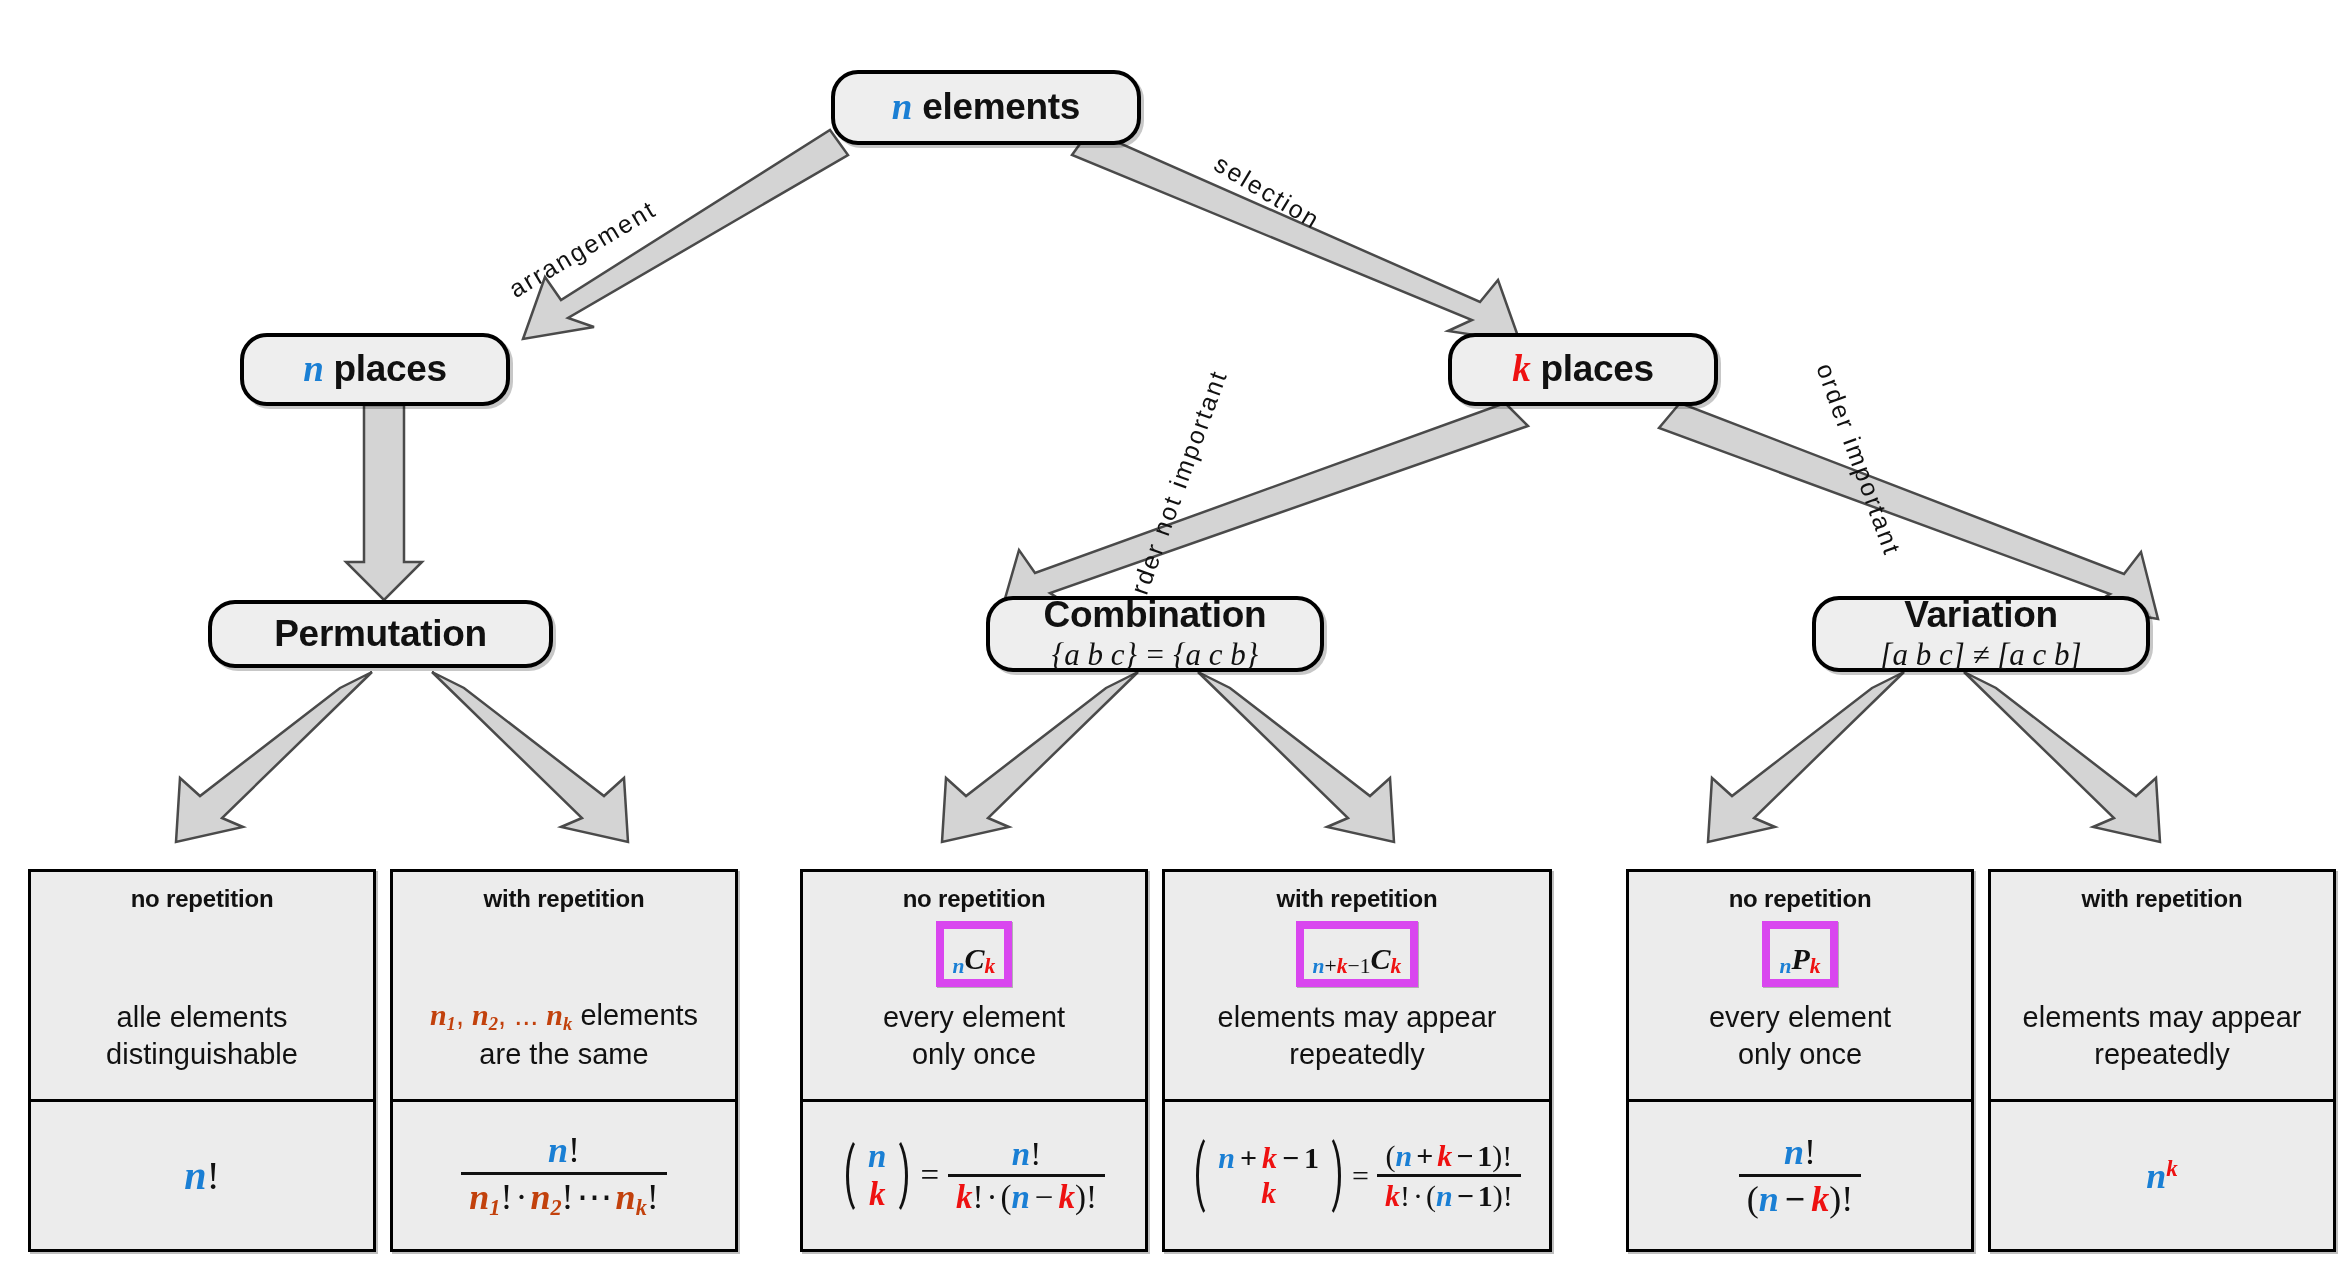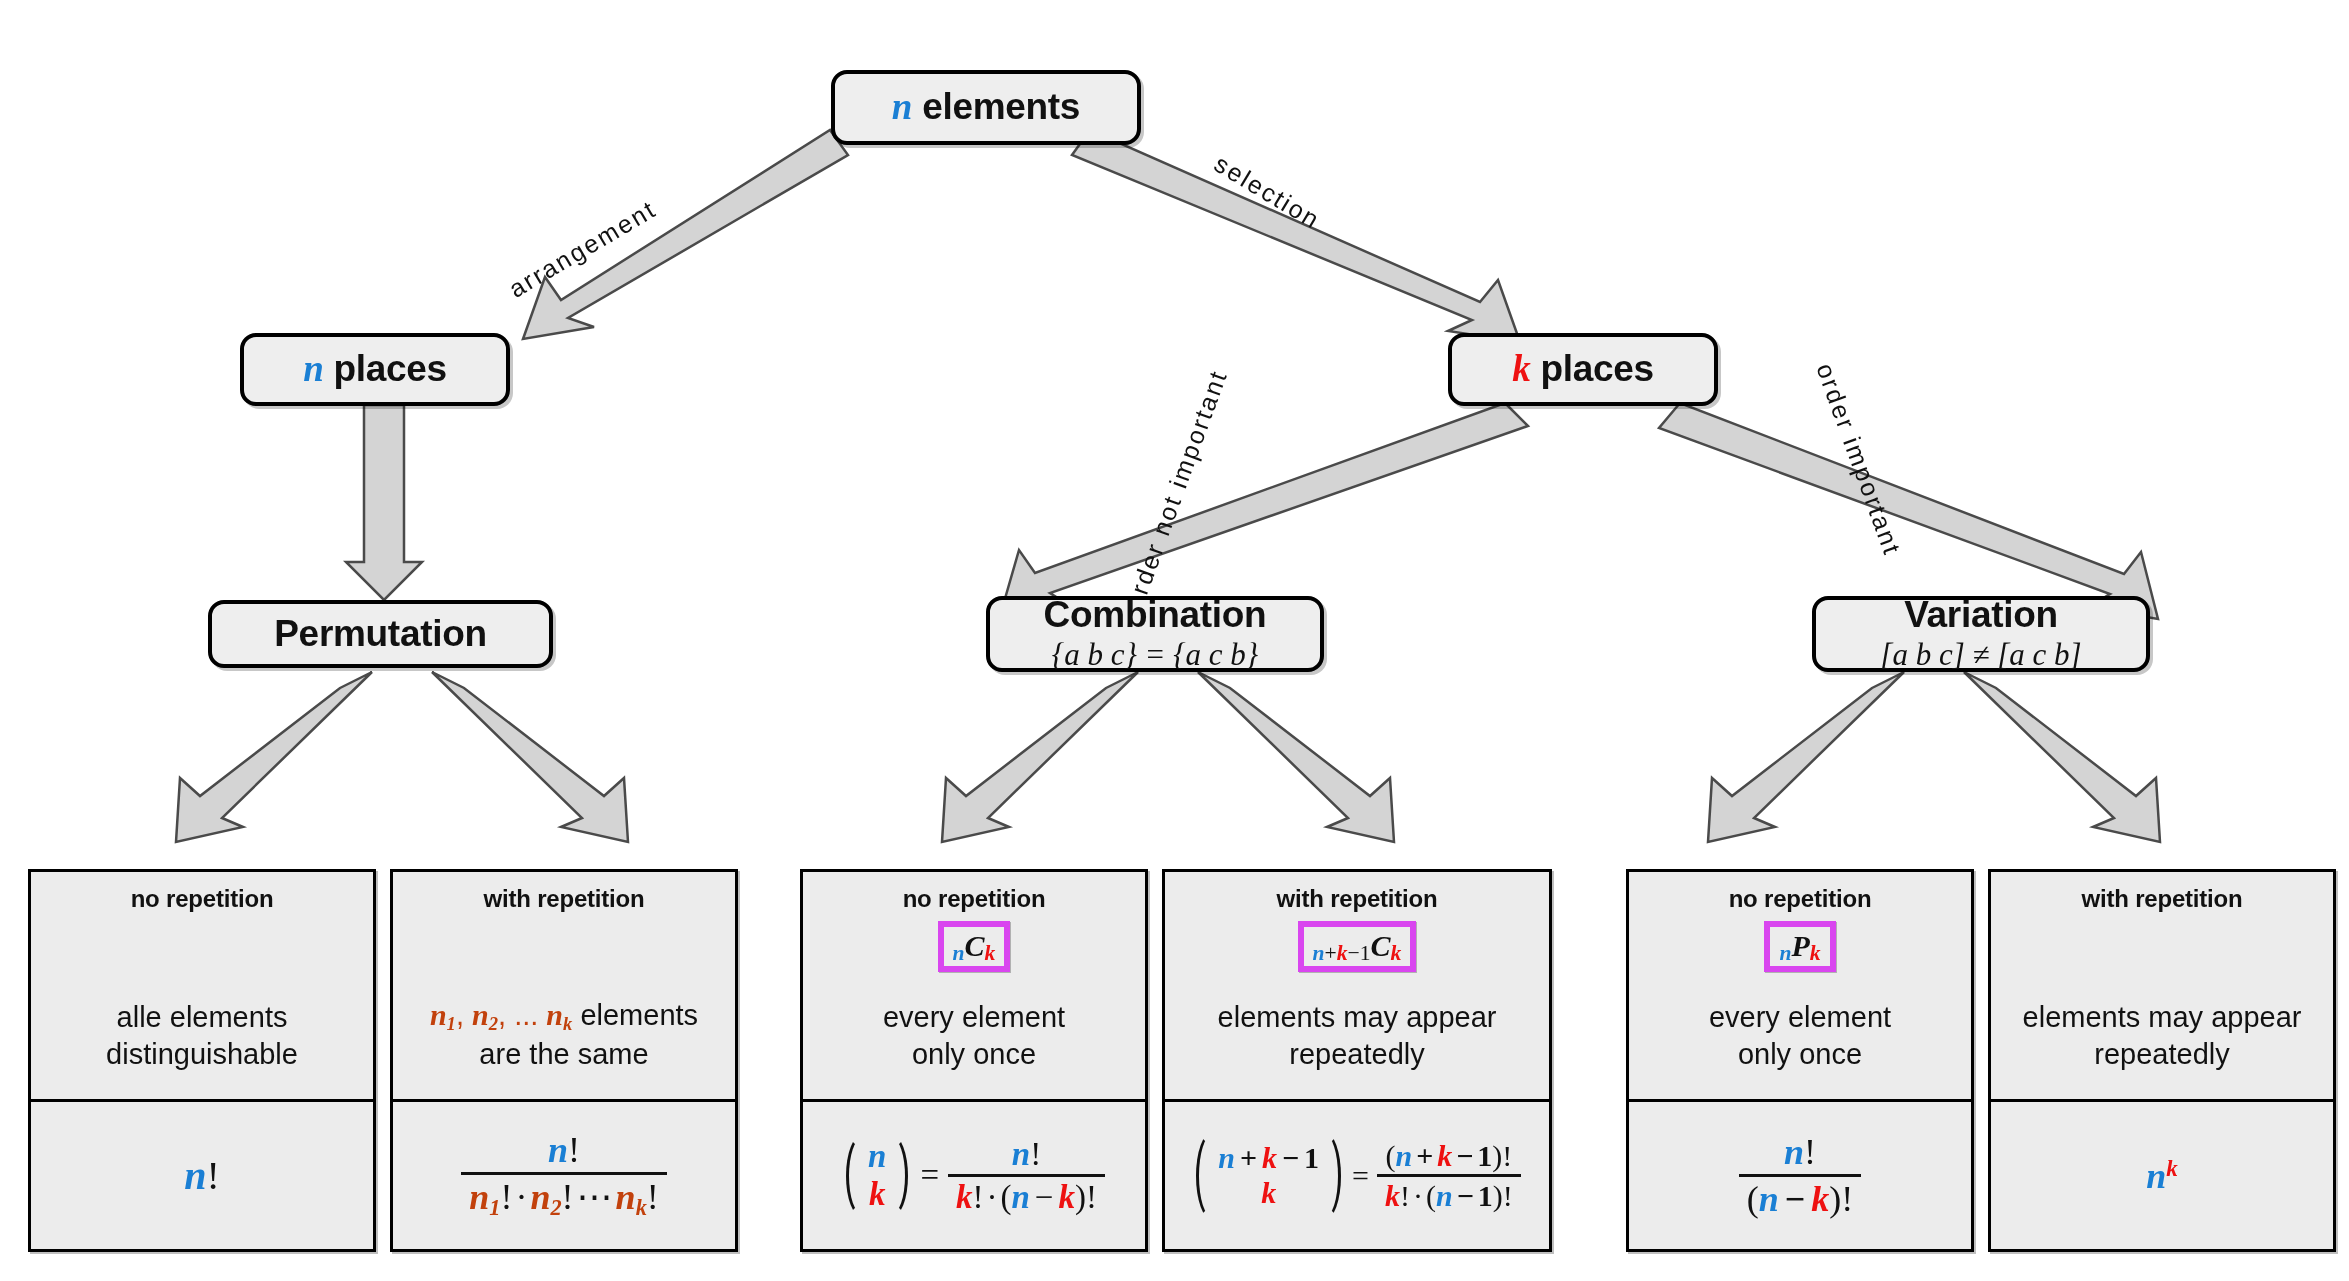--- a/index.html
+++ b/index.html
@@ -5,21 +5,21 @@
   html,body{margin:0;padding:0;background:#ffffff;}
   body{width:2349px;height:1281px;font-family:"Liberation Sans",sans-serif;-webkit-font-smoothing:antialiased;}
   #stage{position:relative;width:2349px;height:1281px;overflow:hidden;background:#fff;}
   svg.layer{position:absolute;left:0;top:0;width:2349px;height:1281px;pointer-events:none;}
 
   
   .rnode{
     position:absolute;
     background:#eeeeee;
     border:4px solid #000;
-    border-radius:16px;
+    border-radius:27px;
     box-shadow:3px 3px 0 rgba(0,0,0,0.22);
     display:flex;flex-direction:column;align-items:center;justify-content:center;
     box-sizing:border-box;
     text-align:center;
   }
   .rnode .ttl{font-size:37px;font-weight:bold;color:#111;line-height:1.05;letter-spacing:-0.3px;}
   .rnode .sub{font-family:"Liberation Serif",serif;font-style:italic;font-size:31px;color:#111;margin-top:4px;line-height:1.05;}
 
   
   .leaf{
@@ -32,23 +32,23 @@
   }
   .leaf .top{
     flex:1 1 auto;
     display:flex;flex-direction:column;align-items:center;
     padding:14px 8px 10px 8px;
     box-sizing:border-box;
   }
   .leaf .hdr{font-size:24px;font-weight:bold;color:#111;line-height:1.12;letter-spacing:-0.2px;}
   .leaf .badge{
     margin-top:8px;
-    border:6px solid #d946ef;
+    border:8px solid #d946ef;
     background:#ececec;
-    padding:4px 9px 2px 9px;
+    padding:15px 9px 2px 9px;
     display:inline-block;
     font-family:"Liberation Serif",serif;
     line-height:1;
     box-shadow:1px 1px 0 rgba(0,0,0,0.25);
   }
   .leaf .desc{
     margin-top:auto;
     width:100%;
     text-align:center;
     font-size:29px;color:#111;line-height:1.28;

